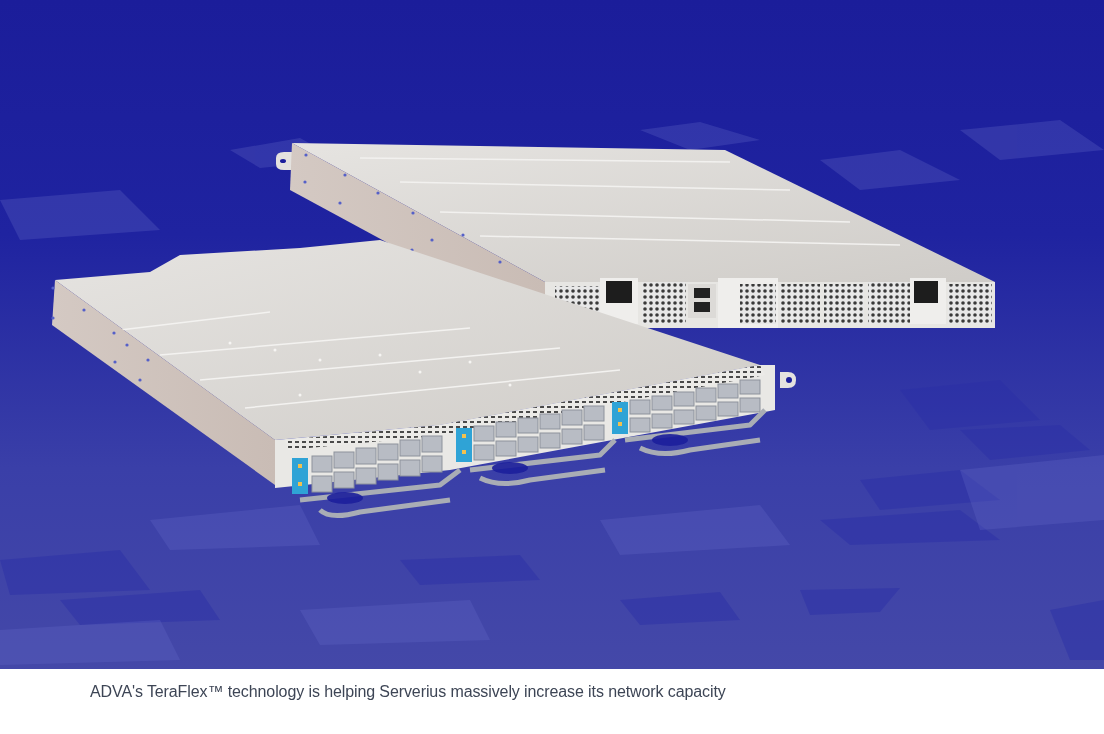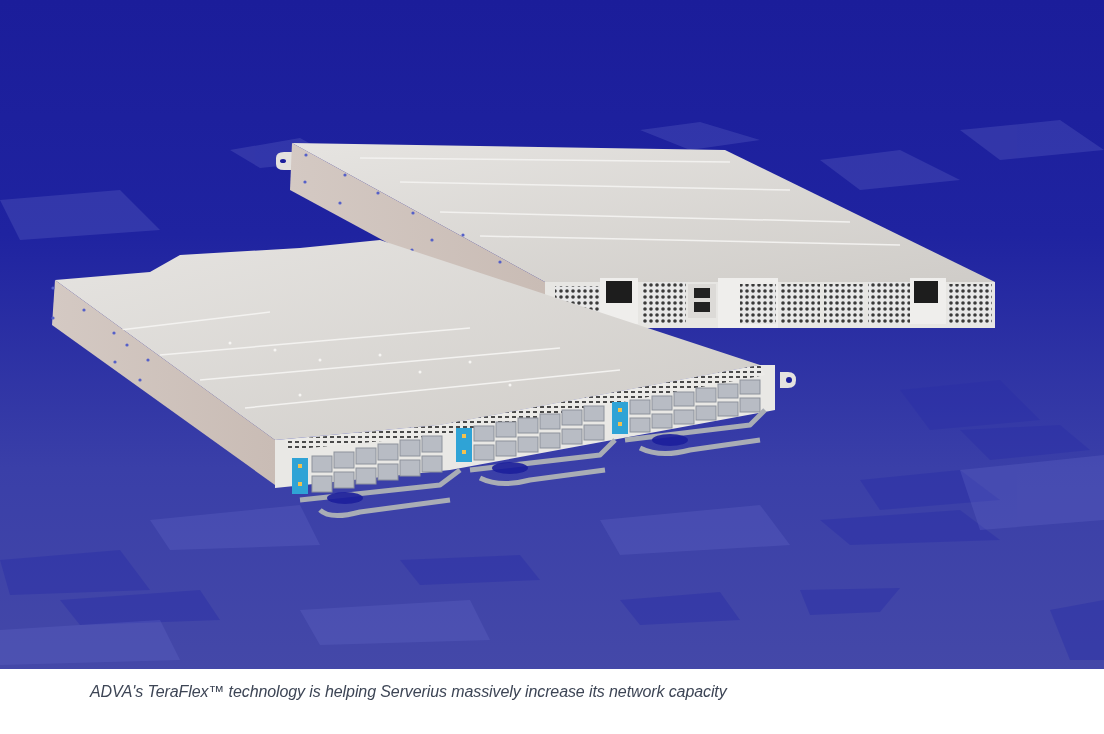--- a/index.html
+++ b/index.html
@@ -1,17 +1,17 @@
 <!DOCTYPE html>
 <html><head>
 <meta charset="utf-8">
 <style>
   html, body { margin: 0; padding: 0; background: #ffffff; }
   body { width: 1104px; height: 734px; overflow: hidden; position: relative; }
-  .figure { position: absolute; left: 0; top: 0; width: 1076px; height: 734px; font-style: italic; }
+  .figure { position: absolute; left: 0; top: 0; width: 1076px; height: 734px; }
   .photo { position: absolute; left: 0; top: 0; width: 1104px; height: 669px; overflow: hidden; background: #1c1f9c; }
   .photo svg { display: block; }
   .caption {
     position: absolute; left: 90px; top: 680px;
     font-family: "Liberation Sans", sans-serif;
     font-size: 16px; color: #3d4555; letter-spacing: -0.1px;
     line-height: 24px; white-space: nowrap;
   }
 </style>
 </head>

